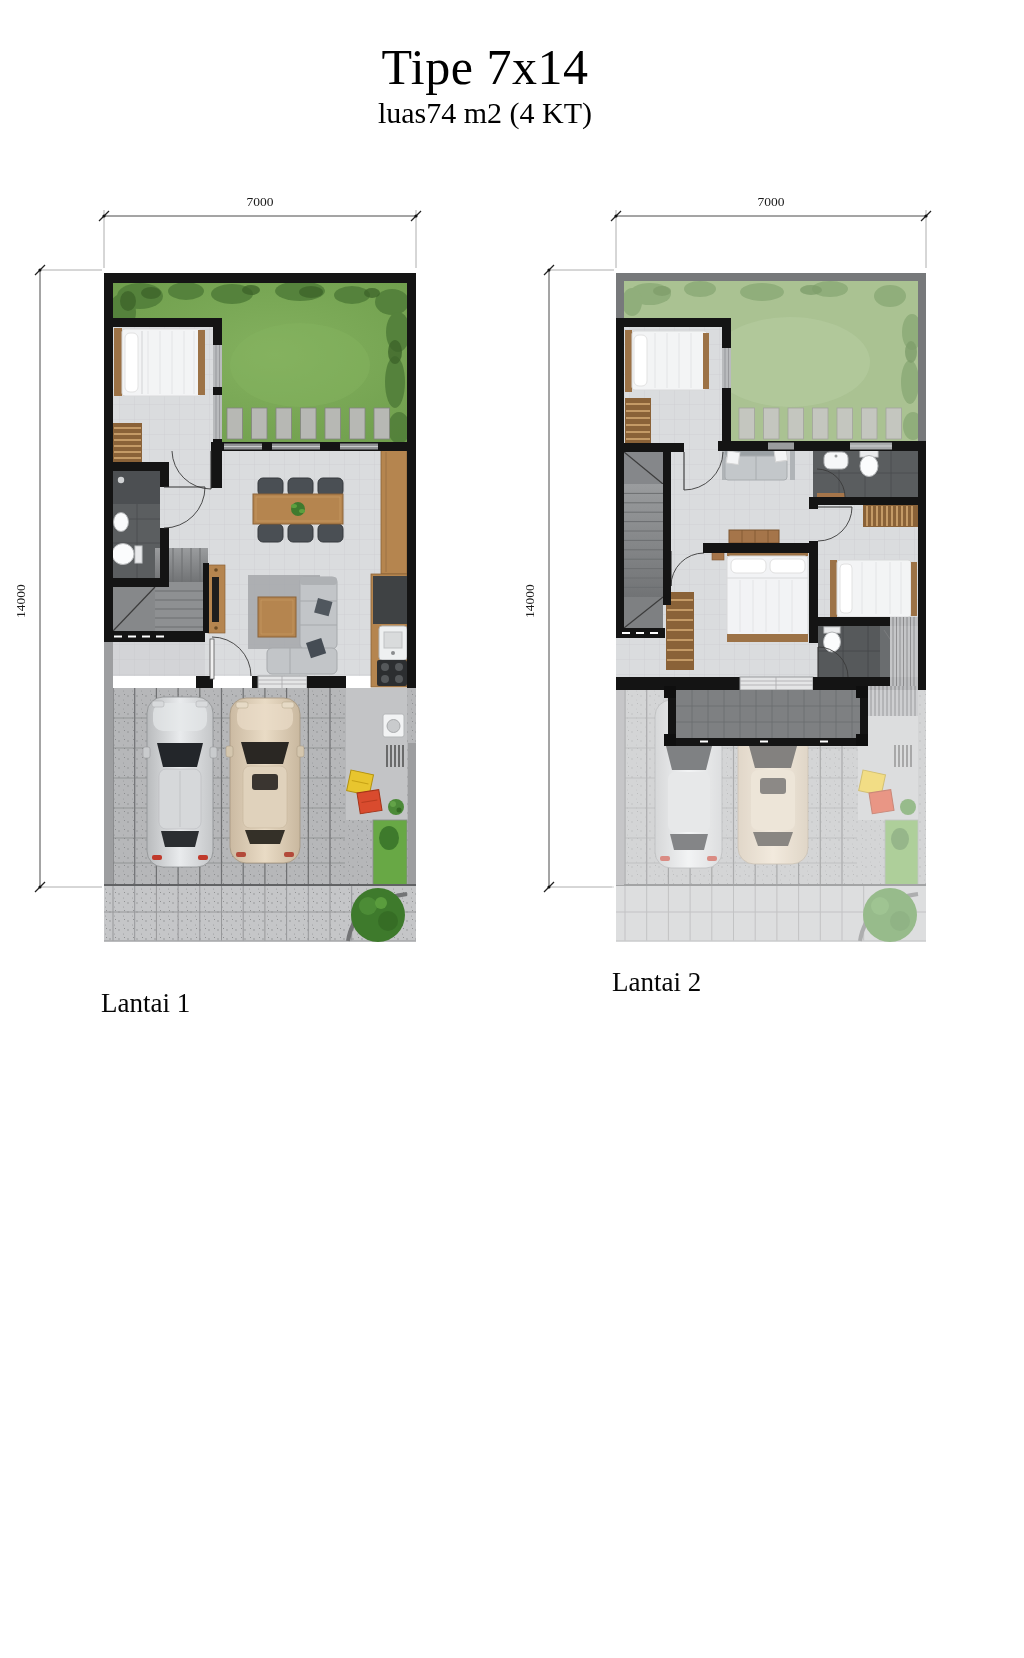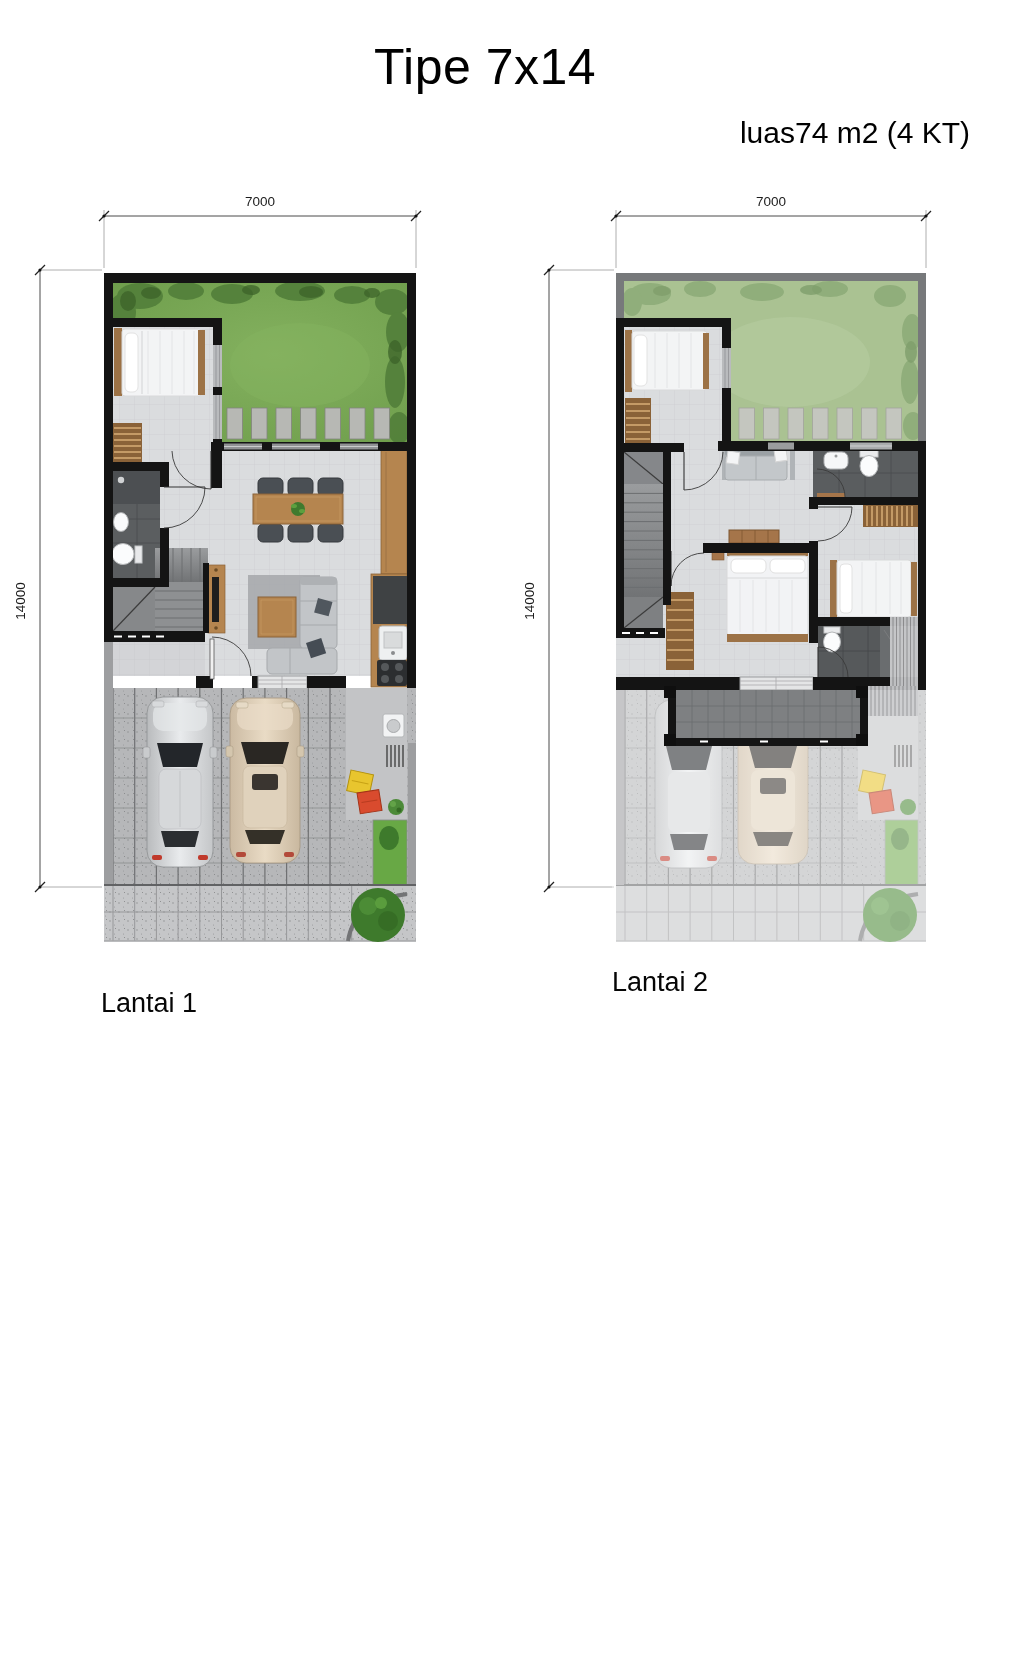--- a/index.html
+++ b/index.html
@@ -1,20 +1,20 @@
 <!DOCTYPE html>
 <html><head>
 <meta charset="utf-8">
 <style>
   html,body{margin:0;padding:0;background:#fff;}
   .page{position:relative;width:1024px;height:1406px;background:#ffffff;overflow:hidden;
-        font-family:Liberation Sans, sans-serif;}
+        font-family:Liberation Serif, serif;}
   .hdr{position:absolute;left:0;top:38px;width:970px;text-align:center;color:#000;}
   .hdr h1{margin:0;font-size:50px;font-weight:500;letter-spacing:0.5px;}
-  .hdr h2{margin:20px 0 0 0;font-size:30px;font-weight:400;text-align:right;}
+  .hdr h2{margin:0 0 0 0;font-size:30px;font-weight:400;}
   .floor-label{position:absolute;top:967px;font-size:27px;color:#060606;}
   .lbl1{left:101px;margin-top:21px;} .lbl2{left:612px;}
   svg{position:absolute;overflow:visible;}
   .dim{font-size:13.5px;fill:#1b1b1b;}
   .dln{stroke:#4a4a4a;stroke-width:1;}
   .ext{stroke:#9a9a9a;stroke-width:0.8;}
   .tick{stroke:#222;stroke-width:1.2;}
   .wall{fill:#141414;}
   .gwall{fill:#77797b;}
   .arc{fill:none;stroke:#3a3a3a;stroke-width:0.9;}

